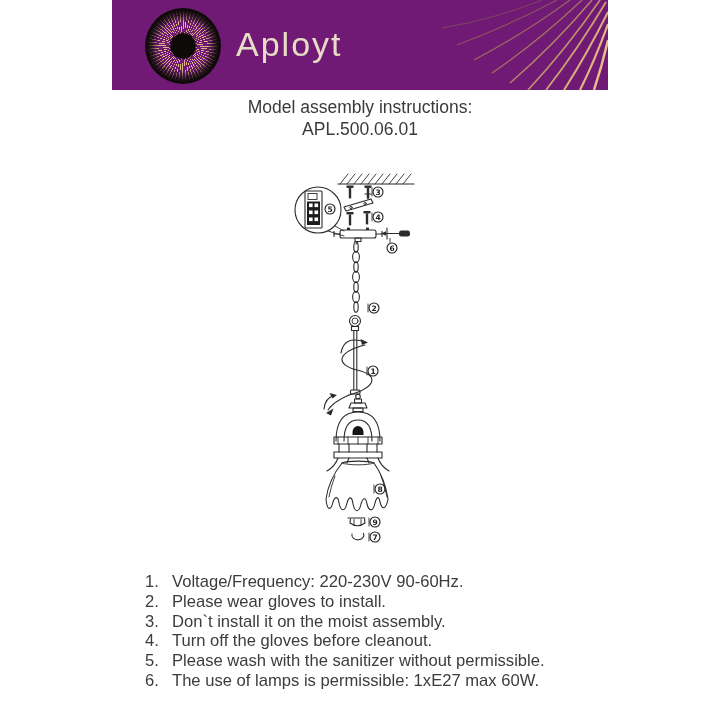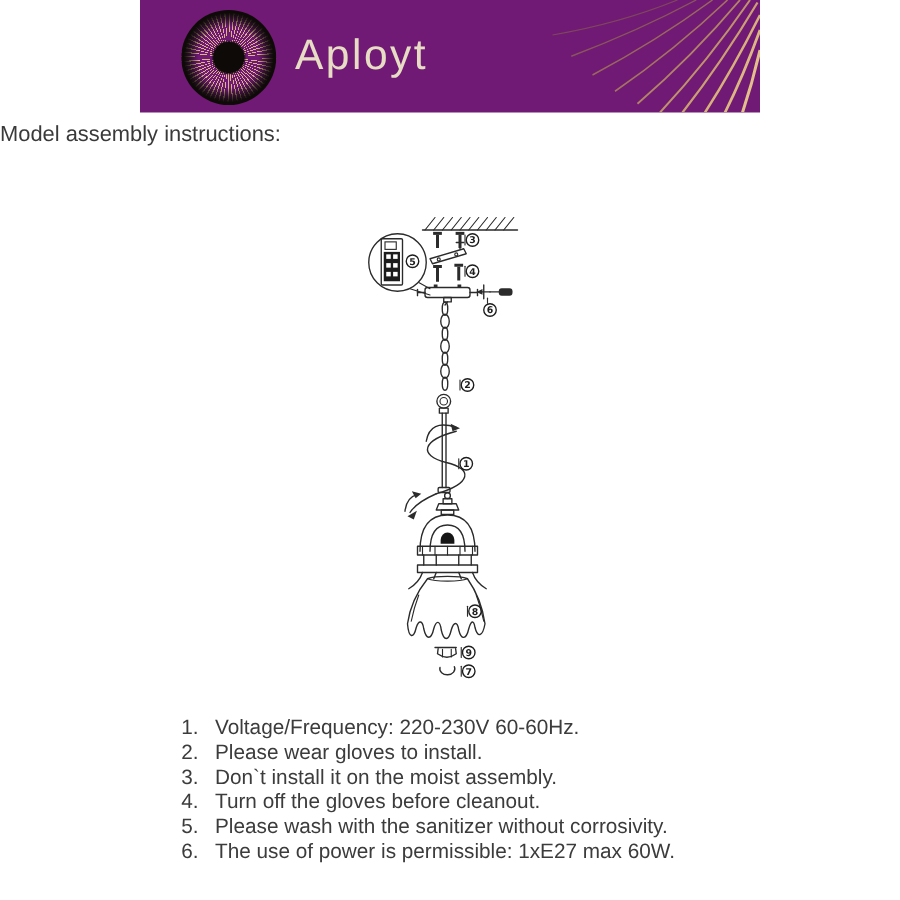--- a/index.html
+++ b/index.html
@@ -18,21 +18,21 @@
       radial-gradient(circle at 50% 50%, #0d0a07 0 12px, rgba(13,10,7,0) 14px 24px, rgba(13,10,7,.65) 31px, #0d0a07 36px),
       repeating-conic-gradient(#dcb584 0 1.7deg, rgba(13,10,7,0) 1.7deg 6deg);
   }
   .brand{
     position:absolute;left:124px;top:24px;
     font-size:34px;font-weight:300;letter-spacing:2px;color:#e7dcc4;line-height:40px;
   }
   .rays{position:absolute;right:0;top:0;width:180px;height:90px;}
   
   .title-block{
-    position:absolute;left:0;top:96px;width:720px;
+    position:absolute;left:0;top:96px;width:720px;text-align:center;
     font-size:17.5px;line-height:22px;color:#3a3a3a;
   }
   
   .diagram{position:absolute;left:278px;top:166px;width:170px;height:390px;}
   .diagram svg{display:block;}
   .ln{stroke:#2b2b2b;stroke-width:1.1;fill:none;stroke-linecap:round;stroke-linejoin:round;}
   .lnthin{stroke:#2b2b2b;stroke-width:.9;fill:none;stroke-linecap:round;}
   .fl{fill:#2b2b2b;stroke:none;}
   .plnum{font:700 7.5px "DejaVu Sans",sans-serif;fill:#1d1d1d;text-anchor:middle;}
   .pl circle{stroke:#1d1d1d;stroke-width:1.1;fill:none;}
@@ -57,20 +57,21 @@
     <path d="M172,0 Q139,48 100,90" stroke="#c7a06c" stroke-width="1.6" fill="none" opacity=".9"></path>
     <path d="M178,2 Q150,49 118,90" stroke="#cfa873" stroke-width="1.8" fill="none" opacity=".95"></path>
     <path d="M180,12 Q159,54 136,90" stroke="#d7b07b" stroke-width="2" fill="none"></path>
     <path d="M180,24 Q167,60 152,90" stroke="#ddb783" stroke-width="2.2" fill="none"></path>
     <path d="M180,40 Q174,66 166,90" stroke="#e3bf8c" stroke-width="2.4" fill="none"></path>
   </svg>
 </header>
 
 <div class="title-block">
   <div>Model assembly instructions:</div>
+  <div>APL.500.06.01</div>
 </div>
 
 <div class="diagram">
   <svg viewBox="0 0 170 390" width="170" height="390">
 
     <g>
       <line class="ln" x1="60" y1="18" x2="136" y2="18"></line>
       <line class="lnthin" x1="62" y1="18" x2="70" y2="8"></line>
       <line class="lnthin" x1="69" y1="18" x2="77" y2="8"></line>
       <line class="lnthin" x1="76" y1="18" x2="84" y2="8"></line>
@@ -266,35 +267,35 @@
     <g class="pl">
       <circle cx="97" cy="371" r="5"></circle>
         <text class="plnum" x="97" y="373.7">7</text>
     </g>
   </svg>
 </div>
 
 <div class="instructions">
   <div class="instr-row">
     <span class="instr-num">1.</span>
-    <span class="instr-text">Voltage/Frequency: 220-230V 60-60Hz.</span>
+    <span class="instr-text">Voltage/Frequency: 220-230V 90-60Hz.</span>
   </div>
   <div class="instr-row">
     <span class="instr-num">2.</span>
     <span class="instr-text">Please wear gloves to install.</span>
   </div>
   <div class="instr-row">
     <span class="instr-num">3.</span>
     <span class="instr-text">Don`t install it on the moist assembly.</span>
   </div>
   <div class="instr-row">
     <span class="instr-num">4.</span>
     <span class="instr-text">Turn off the gloves before cleanout.</span>
   </div>
   <div class="instr-row">
     <span class="instr-num">5.</span>
-    <span class="instr-text">Please wash with the sanitizer without corrosivity.</span>
+    <span class="instr-text">Please wash with the sanitizer without permissible.</span>
   </div>
   <div class="instr-row">
     <span class="instr-num">6.</span>
-    <span class="instr-text">The use of power is permissible: 1xE27 max 60W.</span>
+    <span class="instr-text">The use of lamps is permissible: 1xE27 max 60W.</span>
   </div>
 </div>
 
 </body></html>

